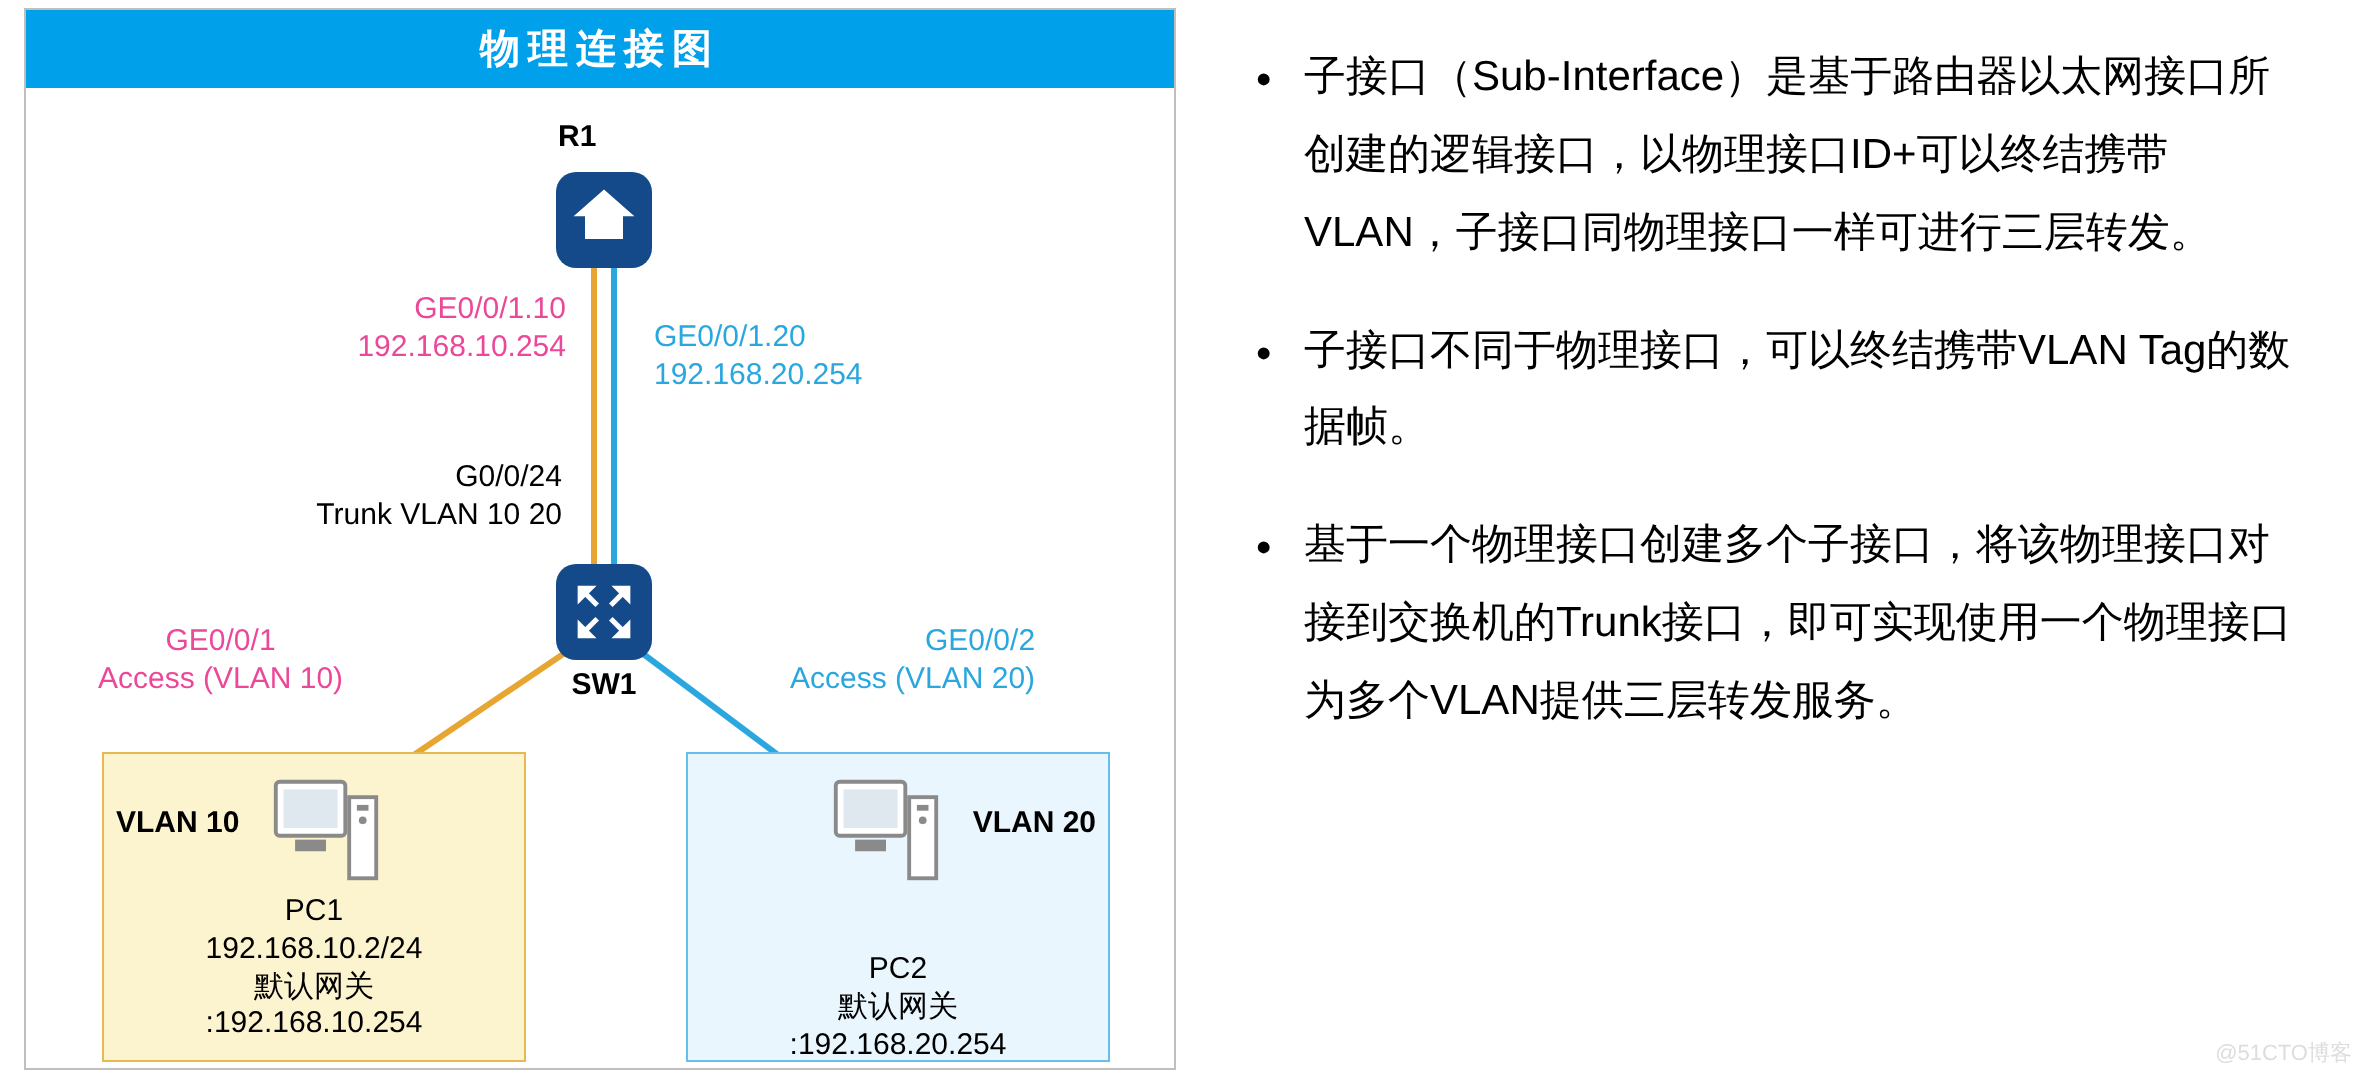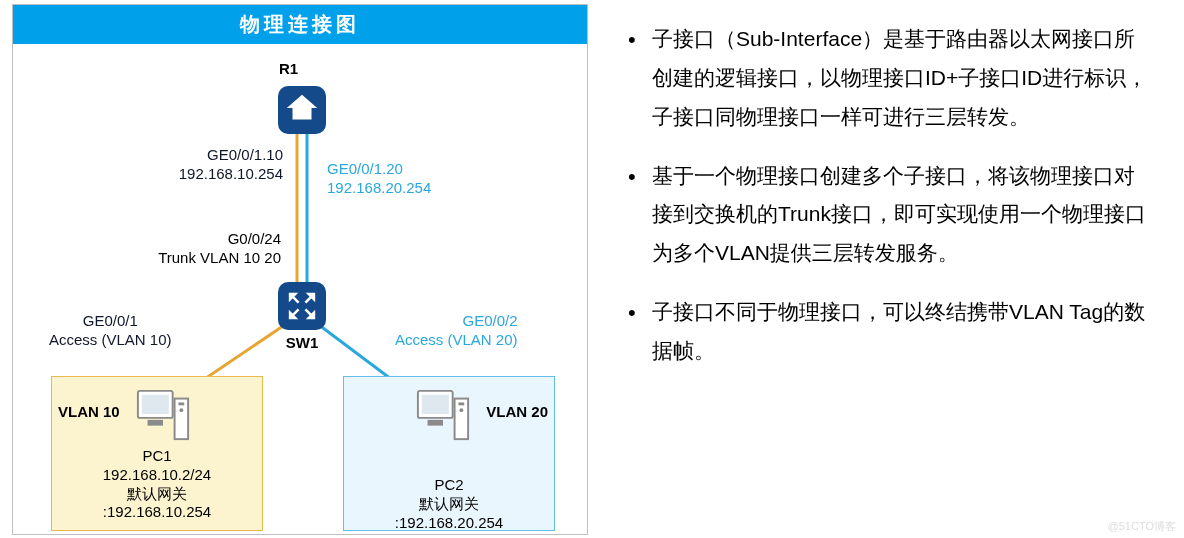--- a/index.html
+++ b/index.html
@@ -25,21 +25,21 @@
   
   .router { width: 48px; height: 48px; background: #154a8a; border-radius: 10px; display: flex; align-items: center; justify-content: center; }
   .switch { width: 48px; height: 48px; background: #154a8a; border-radius: 10px; display: flex; align-items: center; justify-content: center; }
 
   
   .vlan-box { position: absolute; border: 1px solid; width: 212px; height: 155px; }
   .vlan10 { left: 38px; top: 332px; border-color: #e8b951; background: #fcf3cf; }
   .vlan20 { left: 330px; top: 332px; border-color: #64bfea; background: #eaf6fd; }
 
   .lbl { font-size: 15px; line-height: 1.25; }
-  .orange { color: #0f172a; }
+  .orange { color: #ec4899; }
   .cyan { color: #2aa7de; }
   .black { color: #000000; }
   .bold { font-weight: 600; }
 
   .watermark { position: absolute; right: 8px; bottom: 4px; font-size: 11px; color: #ddd; }
 </style>
 </head>
 <body>
 
 <div class="container">
@@ -142,20 +142,20 @@
             <div>:192.168.20.254</div>
           </div>
         </div>
 
       </div>
     </div>
   </div>
 
   <div class="right">
     <ul>
-      <li>子接口（Sub-Interface）是基于路由器以太网接口所创建的逻辑接口，以物理接口ID+子接口ID进行标识，子接口同物理接口一样可进行三层转发。</li>
+      <li>子接口（Sub-Interface）是基于路由器以太网接口所创建的逻辑接口，以物理接口ID+可以终结携带VLAN，子接口同物理接口一样可进行三层转发。</li>
+      <li>子接口不同于物理接口，可以终结携带VLAN Tag的数据帧。</li>
       <li>基于一个物理接口创建多个子接口，将该物理接口对接到交换机的Trunk接口，即可实现使用一个物理接口为多个VLAN提供三层转发服务。</li>
-      <li>子接口不同于物理接口，可以终结携带VLAN Tag的数据帧。</li>
     </ul>
   </div>
 
   <div class="watermark">@51CTO博客</div>
 </div>
 
 </body></html>

